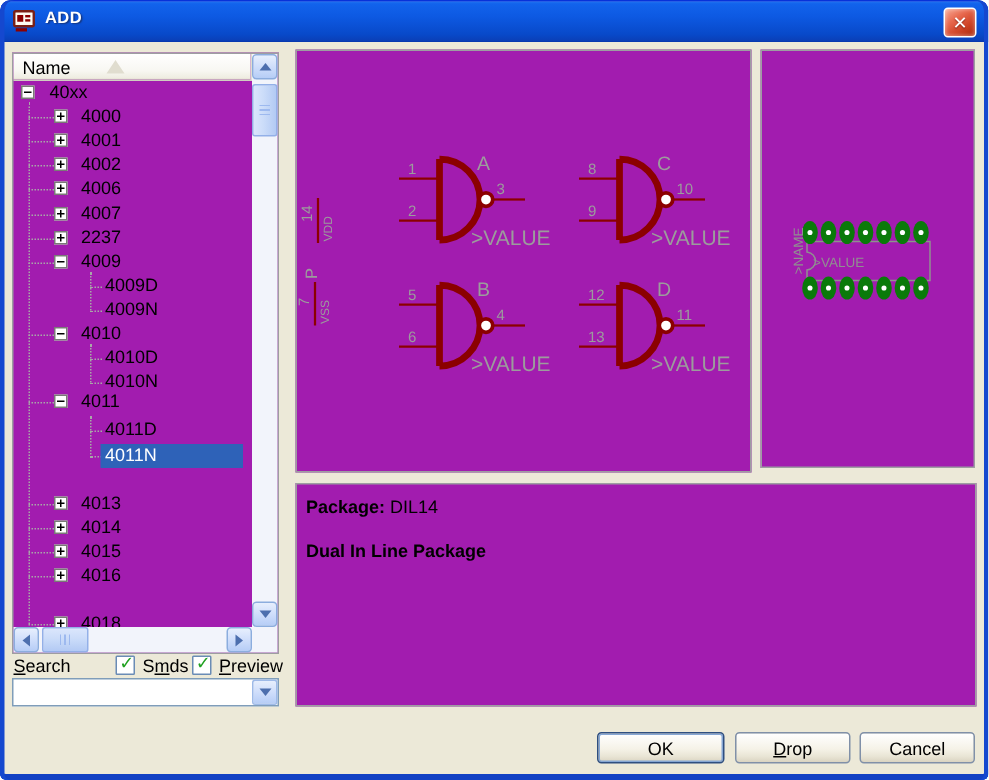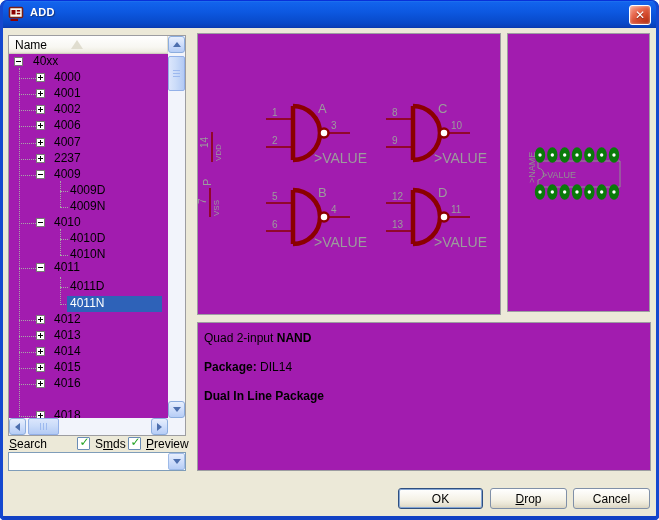--- a/index.html
+++ b/index.html
@@ -175,25 +175,20 @@
           <span class="exp" style="left: 27px;"></span>
           <span class="tlabel" style="left: 42px;">4011</span>
         </div>
         <div class="trow" style="top: 225.4px;">
           <span class="stub" style="left: 51px; width: 8px;"></span>
           <span class="tlabel" style="left: 58px;">4011D</span>
         </div>
         <div class="trow" style="top: 241.5px;">
           <span class="stub" style="left: 51px; width: 8px;"></span>
           <span class="tlabel sel" style="left: 58px; right: 6px;">4011N</span>
-        </div>
-        <div class="trow" style="top: 257.6px;">
-          <span class="stub" style="left: 10px; width: 17px;"></span>
-          <span class="exp plus" style="left: 27px;"></span>
-          <span class="tlabel" style="left: 42px;">4012</span>
         </div>
         <div class="trow" style="top: 273.7px;">
           <span class="stub" style="left: 10px; width: 17px;"></span>
           <span class="exp plus" style="left: 27px;"></span>
           <span class="tlabel" style="left: 42px;">4013</span>
         </div>
         <div class="trow" style="top: 289.8px;">
           <span class="stub" style="left: 10px; width: 17px;"></span>
           <span class="exp plus" style="left: 27px;"></span>
           <span class="tlabel" style="left: 42px;">4014</span>
@@ -341,21 +336,20 @@
         <circle cx="105.98" cy="121" r="1.7" fill="#ffffff"></circle>
         <ellipse cx="105.98" cy="158" rx="5.2" ry="7.7" fill="#0a7a0a"></ellipse>
         <circle cx="105.98" cy="158" r="1.7" fill="#ffffff"></circle>
         <text font-size="9" fill="#909090" font-family="Liberation Sans, DejaVu Sans, sans-serif" transform="translate(27,149) rotate(-90)">&gt;NAME</text>
         <text x="34" y="144" font-size="9" fill="#909090" font-family="Liberation Sans, DejaVu Sans, sans-serif">&gt;VALUE</text>
       </svg>
   </div>
 
   <div class="panel" style="left:197px;top:322px;width:454px;height:149px;">
     <div class="desc">
-      <div class="dline"><span>Quad 2-input </span><b>NAND</b></div>
       <div class="dline"><b>Package:</b><span> DIL14</span></div>
       <div class="dline"><b>Dual In Line Package</b></div>
     </div>
   </div>
 
   <button class="xpbtn default" style="left:398px;width:85px;">OK</button>
   <button class="xpbtn" style="left:490px;width:77px;"><u>D</u><span>rop</span></button>
   <button class="xpbtn" style="left:573px;width:77px;">Cancel</button>
 
   <div class="frame"></div>

